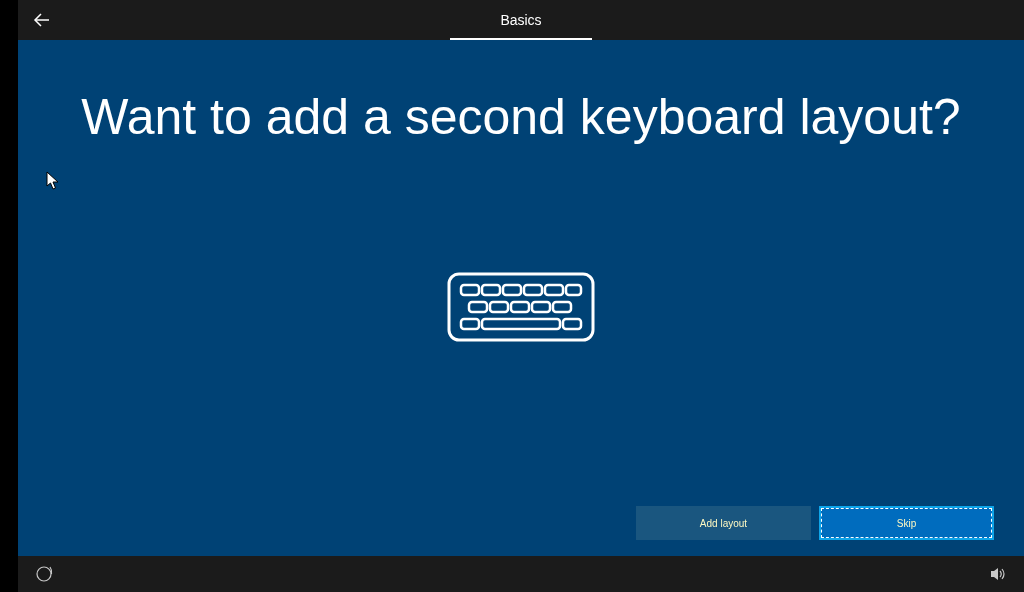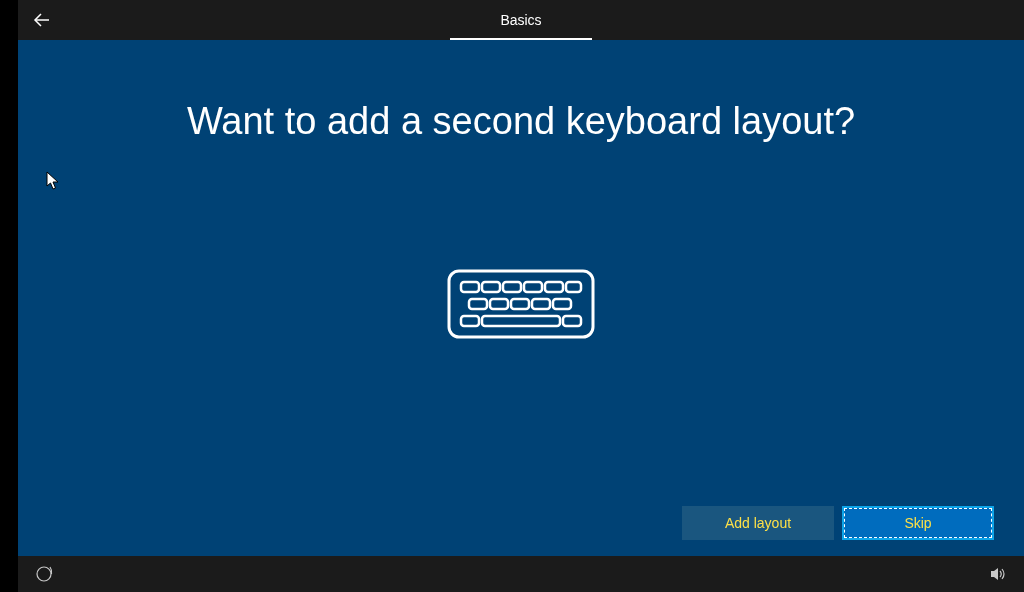--- a/index.html
+++ b/index.html
@@ -36,42 +36,42 @@
   .main {
     flex: 1;
     background: #004275;
     position: relative;
     color: #ffffff;
     display: flex;
     flex-direction: column;
     align-items: center;
   }
   .heading {
-    margin-top: 60px;
-    font-size: 38px;
+    margin-top: 48px;
+    font-size: 50px;
     font-weight: 300;
     text-align: center;
   }
   .kbd-icon {
     margin-top: 126px;
   }
   .kbd-icon svg { display: block; }
 
   .buttons {
     position: absolute;
     right: 30px;
     bottom: 16px;
     display: flex;
     gap: 8px;
   }
   .btn {
-    width: 152px;
+    width: 175px;
     height: 34px;
-    font-size: 14px;
-    color: #fde047;
+    font-size: 10px;
+    color: #fef9c3;
     border: none;
     cursor: pointer;
     font-family: inherit;
   }
   .btn-secondary { background: #1a567f; }
   .btn-primary   {
     background: #006cbe;
     outline: 1px dashed #ffffff;
     outline-offset: -3px;
     border: 2px solid #0ea5e9;

